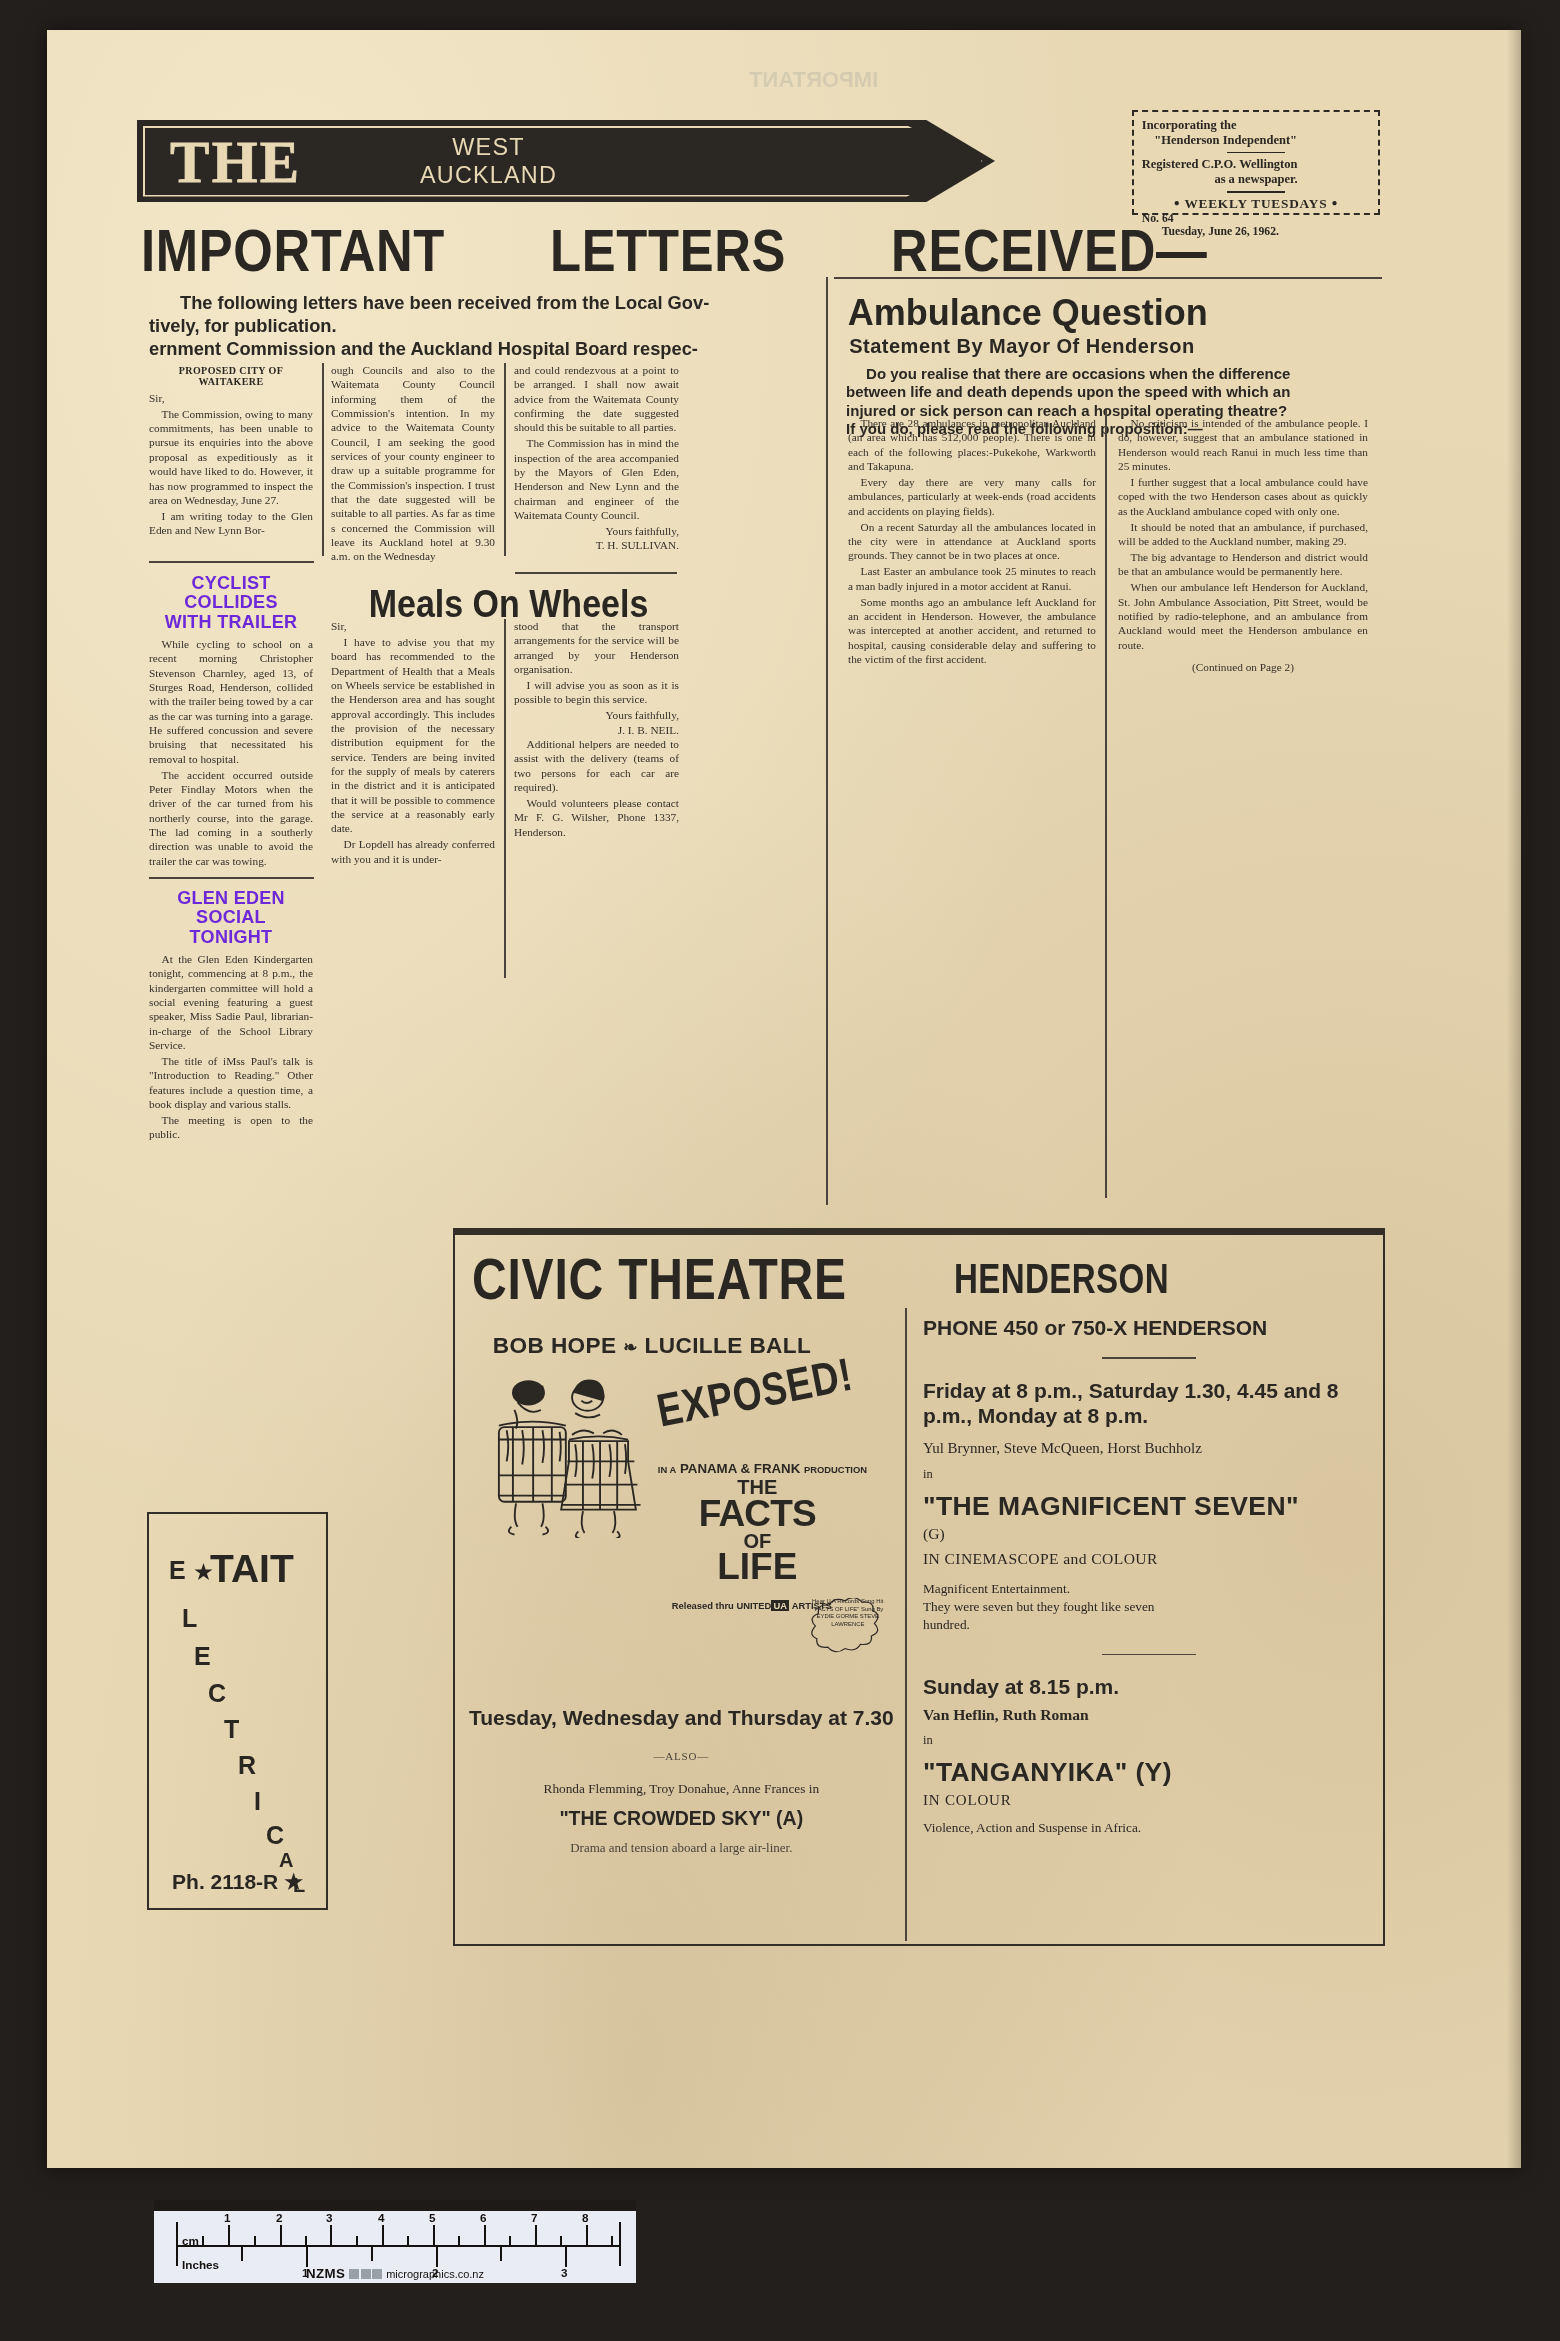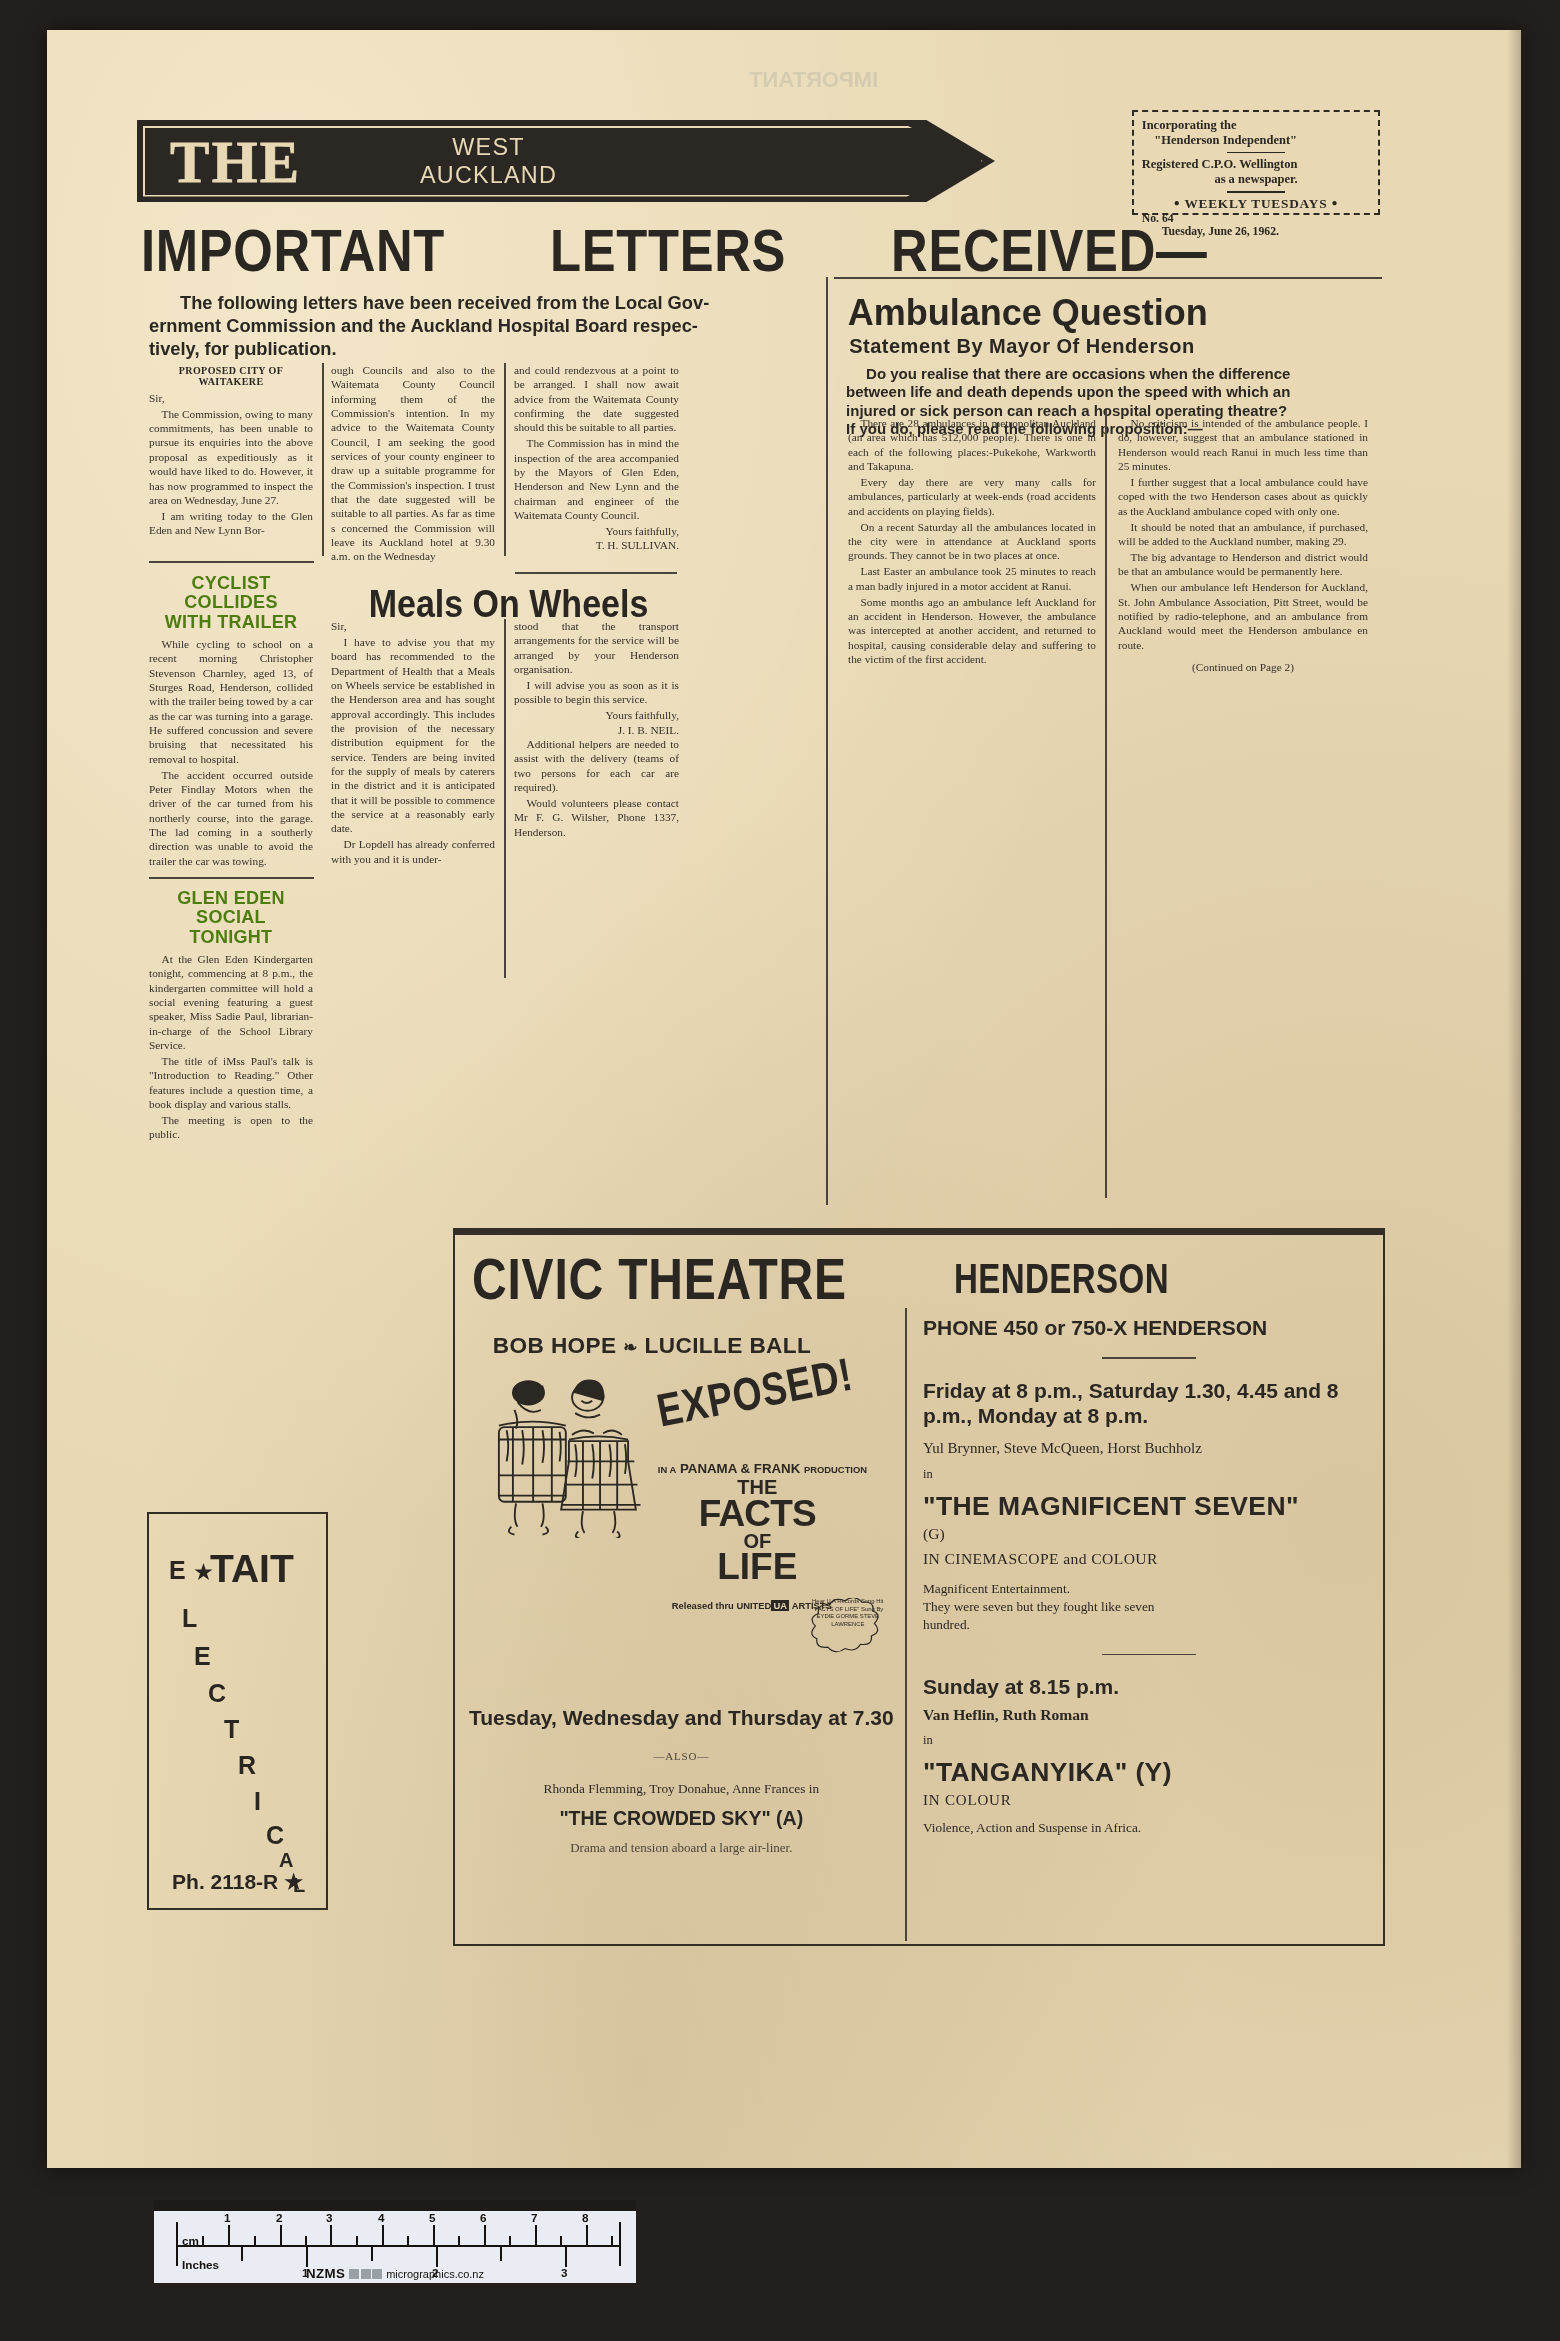--- a/index.html
+++ b/index.html
@@ -98,21 +98,21 @@
   .col p.ni{text-indent:0;}
   .col .sigr{text-align:right;text-indent:0;margin:0;}
 
   .subhead{
     font-family:"Liberation Serif",serif;font-weight:bold;font-size:10px;
     text-align:center;line-height:1.12;margin:1.6px 0 3.9px;letter-spacing:0.4px;
     color:#2b2722;
   }
   .subhead-sans{
     font-family:"Liberation Sans",sans-serif;font-weight:bold;font-size:18px;
-    text-align:center;line-height:1.1;margin:4.7px 0 3.9px;color:#4d7c0f;
+    text-align:center;line-height:1.1;margin:4.7px 0 3.9px;color:#6d28d9;
     letter-spacing:0.3px;
   }
   .banner-hd{
     font-family:"Liberation Sans",sans-serif;font-weight:bold;color:#2a2622;
     transform:scaleY(1.12);transform-origin:left top;
   }
 
   
   .amb{position:absolute;left:749px;top:217px;width:538px;}
   .amb-title{
@@ -292,22 +292,22 @@
       </div>
 
       <div class="headline">
         <span>IMPORTANT</span>
         <span>LETTERS</span>
         <span>RECEIVED—</span>
       </div>
 
       <div class="intro">
         <div class="fi">The following letters have been received from the Local Gov-</div>
+        <div>tively, for publication.</div>
         <div>ernment Commission and the Auckland Hospital Board respec-</div>
-        <div>tively, for publication.</div>
       </div>
 
       <div class="vrule" style="left:732px;top:204px;height:928px;"></div>
 
       <div class="hrule" style="left:740px;top:204px;width:548px;"></div>
 
       <div class="col" style="left:55px;top:290px;width:164px;">
         <div class="subhead">
           <span>PROPOSED CITY OF</span><br>
           <span>WAITAKERE</span>

